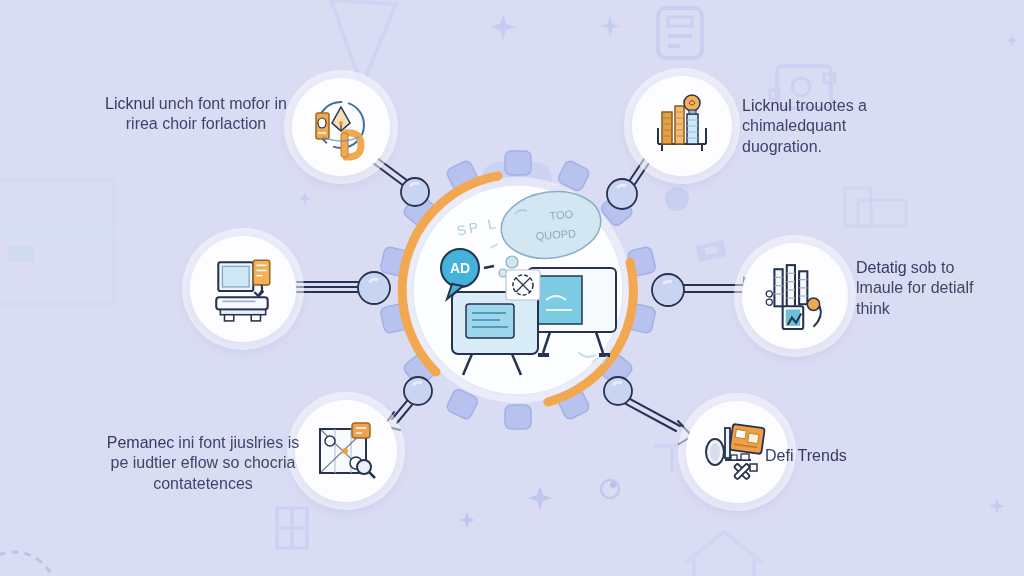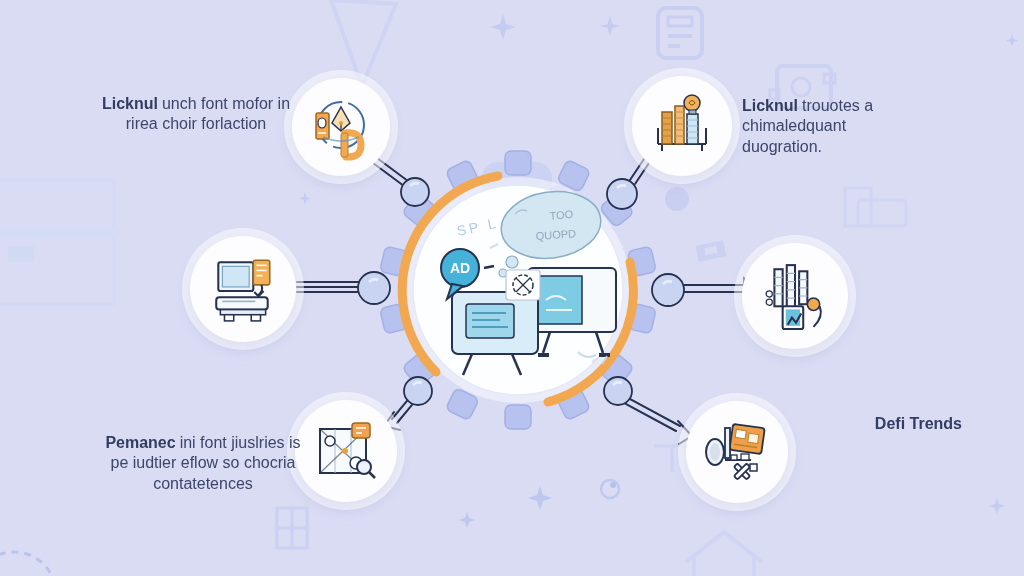--- a/index.html
+++ b/index.html
@@ -4,21 +4,21 @@
 <style>
   html,body{margin:0;padding:0;}
   body{font-family:"Liberation Sans",sans-serif;background:#c9cdee;}
   #canvas{position:relative;width:1024px;height:576px;background:#dadcf4;overflow:hidden;}
   #scene{position:absolute;left:0;top:0;}
   .node-circle{position:absolute;border-radius:50%;background:#fdfdff;
     box-shadow:0 0 0 8px rgba(255,255,255,.5), 0 5px 14px rgba(100,112,175,.28);
     display:flex;align-items:center;justify-content:center;z-index:3;}
   .node-circle svg{display:block;}
   .node-text{position:absolute;color:#3c4668;font-size:16px;line-height:1.27;z-index:4;}
-  .n-title{font-weight:bold;color:#323d61;margin-right:4px;}
+  .n-title{font-weight:normal;color:#323d61;margin-right:4px;margin-top:32px;}
   .n-title.block{display:block;margin-right:0;}
   .ta-c{text-align:center;} .ta-l{text-align:left;}
 </style>
 </head>
 <body>
 
 <div id="canvas">
 
   <svg id="scene" width="1024" height="576" viewBox="0 0 1024 576">
 
@@ -336,18 +336,21 @@
 
 
   <div class="node-text ta-c" style="left:103px;top:433px;width:200px;">
     <span class="n-title">Pemanec</span><span>ini font jiuslries is pe iudtier eflow so chocria contatetences</span>
   </div>
 
   <div class="node-text ta-l" style="left:742px;top:96px;width:185px;">
     <span class="n-title">Licknul</span><span>trouotes a chimaledquant duogration.</span>
   </div>
 
-
-  <div class="node-text ta-l" style="left:812px;top:414px;width:150px;text-align:right;">
+  <div class="node-text ta-l" style="left:856px;top:258px;width:140px;">
+    <span class="n-title">Detatig</span><span>sob to lmaule for detialf think</span>
+  </div>
+
+  <div class="node-text ta-l" style="left:765px;top:414px;width:150px;">
     <span class="n-title block">Defi Trends</span>
   </div>
 
 </div>
 
 </body></html>

